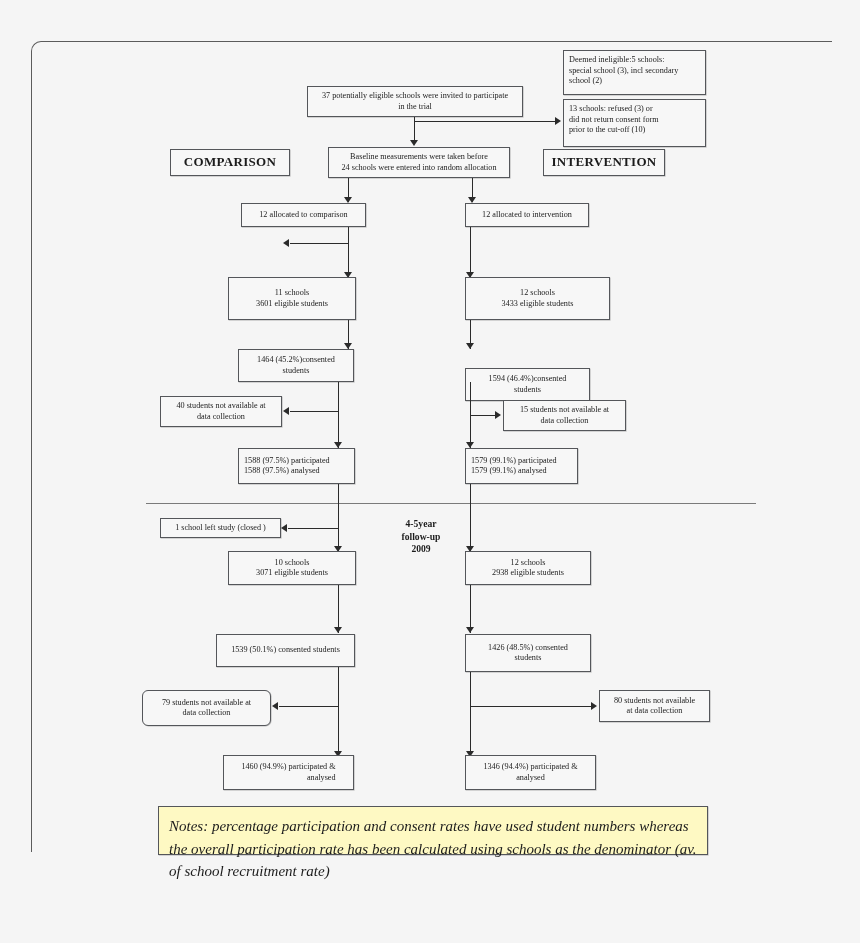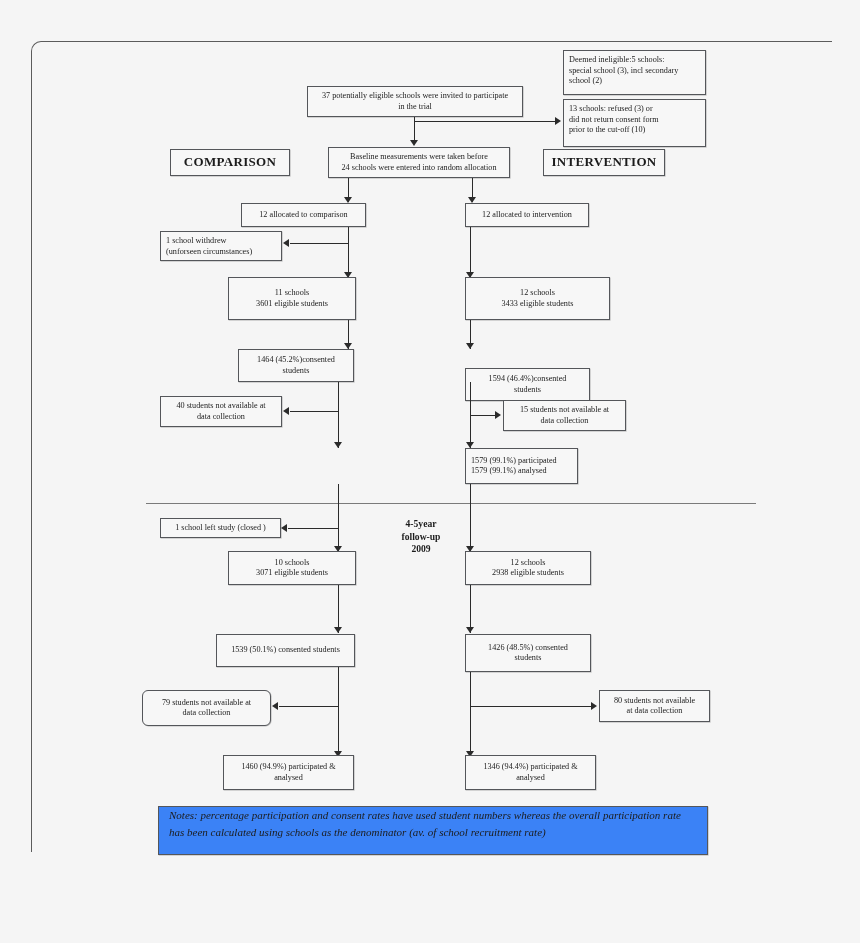--- a/index.html
+++ b/index.html
@@ -56,25 +56,25 @@
     font-size:9.6px;
     line-height:1.32;
     white-space:pre-line;
   }
 
   
   .notes{
     position:absolute;
     box-sizing:border-box;
     border:1.1px solid #54565a;
-    background:#3b82f6;
+    background:#fef9c3;
     font-style:italic;
-    font-size:11px;
+    font-size:15px;
     line-height:1.5;
-    padding:0 10px;
+    padding:8px 10px;
     box-shadow:0.6px 0.6px 0 rgba(120,120,120,.45);
   }
 
   
   .vline{position:absolute;width:0;border-left:1.3px solid #2b2b2b;}
   .hline{position:absolute;height:0;border-top:1.3px solid #2b2b2b;}
   .divider{position:absolute;height:0;border-top:1.1px solid #7a7a7a;}
 
   .arrow-down{
     position:absolute;width:0;height:0;
@@ -134,22 +134,20 @@
 
   <div class="vline" style="left:348px;top:178px;height:24px;"></div>
   <div class="arrow-down" style="left:344px;top:197px;"></div>
   <div class="vline" style="left:472px;top:178px;height:24px;"></div>
   <div class="arrow-down" style="left:468px;top:197px;"></div>
 
   <div class="box" style="left:241px;top:203px;width:125px;height:24px;">12   allocated to comparison</div>
 
   <div class="box" style="left:465px;top:203px;width:124px;height:24px;">12   allocated to intervention</div>
 
-  <div class="box line2 left-align tall-top" style="left: 160px; top: 231px; width: 122px; height: 30px; white-space: pre-line;">1  school withdrew
-(unforseen circumstances)</div>
 
   <div class="vline" style="left:348px;top:227px;height:51px;"></div>
   <div class="hline" style="left:290px;top:243px;width:59px;"></div>
   <div class="arrow-left" style="left:283px;top:239px;"></div>
   <div class="arrow-down" style="left:344px;top:272px;"></div>
 
   <div class="vline" style="left:470px;top:227px;height:51px;"></div>
   <div class="arrow-down" style="left:466px;top:272px;"></div>
 
   <div class="box line2" style="left: 228px; top: 277px; width: 128px; height: 43px; white-space: pre-line;">11 schools
@@ -178,20 +176,22 @@
   <div class="vline" style="left:338px;top:382px;height:66px;"></div>
   <div class="hline" style="left:290px;top:411px;width:49px;"></div>
   <div class="arrow-left" style="left:283px;top:407px;"></div>
   <div class="arrow-down" style="left:334px;top:442px;"></div>
 
   <div class="vline" style="left:470px;top:382px;height:66px;"></div>
   <div class="hline" style="left:470px;top:415px;width:26px;"></div>
   <div class="arrow-right" style="left:495px;top:411px;"></div>
   <div class="arrow-down" style="left:466px;top:442px;"></div>
 
+  <div class="box line2 left-align" style="left: 238px; top: 448px; width: 117px; height: 36px; white-space: pre-line;">1588 (97.5%) participated
+1588 (97.5%) analysed</div>
 
   <div class="box line2 left-align" style="left: 465px; top: 448px; width: 113px; height: 36px; white-space: pre-line;">1579 (99.1%) participated
 1579 (99.1%) analysed</div>
 
   <div class="divider" style="left:146px;top:503px;width:610px;"></div>
 
   <div class="vline" style="left:338px;top:484px;height:68px;"></div>
   <div class="arrow-down" style="left:334px;top:546px;"></div>
   <div class="vline" style="left:470px;top:484px;height:68px;"></div>
   <div class="arrow-down" style="left:466px;top:546px;"></div>
@@ -225,21 +225,21 @@
   <div class="vline" style="left:338px;top:667px;height:90px;"></div>
   <div class="hline" style="left:279px;top:706px;width:60px;"></div>
   <div class="arrow-left" style="left:272px;top:702px;"></div>
   <div class="arrow-down" style="left:334px;top:751px;"></div>
 
   <div class="vline" style="left:470px;top:672px;height:85px;"></div>
   <div class="hline" style="left:470px;top:706px;width:122px;"></div>
   <div class="arrow-right" style="left:591px;top:702px;"></div>
   <div class="arrow-down" style="left:466px;top:751px;"></div>
 
-  <div class="box line2" style="left: 223px; top: 755px; width: 131px; height: 35px; white-space: pre-line;">1460 (94.9%) participated &amp;
+  <div class="box line2" style="left: 223px; top: 755px; width: 131px; height: 35px; white-space: pre-line; text-align: right;">1460 (94.9%) participated &amp;
 analysed</div>
 
   <div class="box line2" style="left: 465px; top: 755px; width: 131px; height: 35px; white-space: pre-line;">1346 (94.4%) participated &amp;
 analysed</div>
 
   <div class="notes" style="left:158px;top:806px;width:550px;height:49px;">Notes: percentage participation and consent rates have used student numbers whereas the overall participation rate has been calculated using schools as the denominator (av. of school recruitment rate)</div>
 
 </div>
 
 </body></html>

